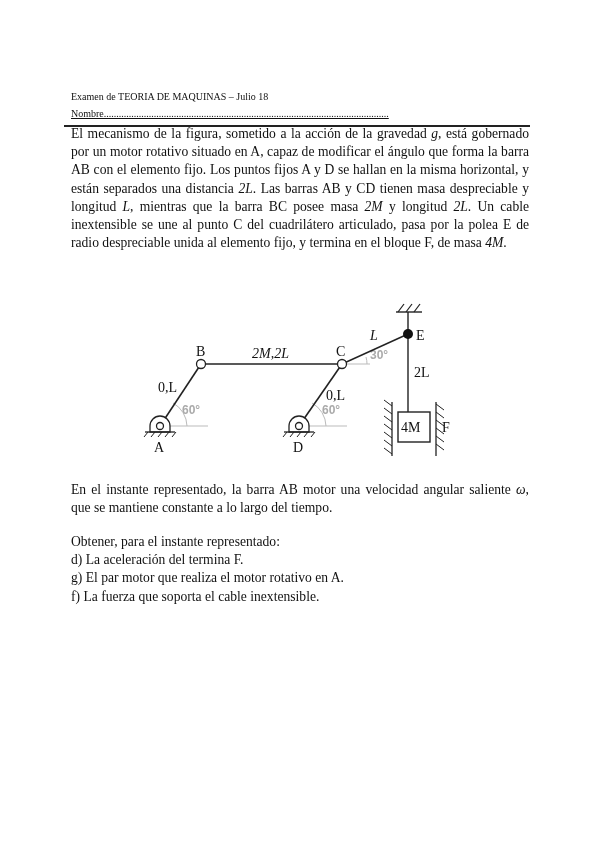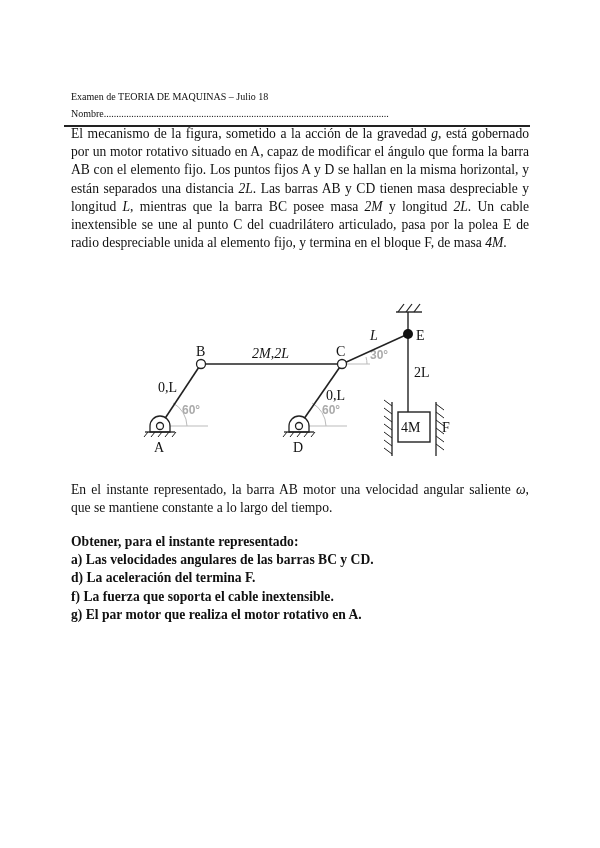--- a/index.html
+++ b/index.html
@@ -13,21 +13,21 @@
   .list { position:absolute; left:71px; width:458px; font-size:13.6px; line-height:18.2px; text-align:justify; }
   .list div { margin:0; }
   svg { position:absolute; left:140px; top:300px; }
   .lbl { font-family:"Liberation Serif", serif; font-size:14px; fill:#111; }
   .ang { font-family:"Liberation Sans", sans-serif; font-size:12px; fill:#aaa; font-weight:bold; }
 </style>
 </head>
 <body>
 
 <div class="hdr" style="top:88px;">Examen de TEORIA DE MAQUINAS – Julio 18</div>
-<div class="hdr" style="top:105px;">Nombre..................................................................................................................</div>
+<div class="hdr" style="top:105px;text-decoration:underline;">Nombre..................................................................................................................</div>
 <div class="rule"></div>
 
 <div class="para" style="top:125px;">
   <span>El mecanismo de la figura, sometido a la acción de la gravedad </span><i>g</i><span>, está gobernado por un motor rotativo situado en A, capaz de modificar el ángulo que forma la barra AB con el elemento fijo. Los puntos fijos A y D se hallan en la misma horizontal, y están separados una distancia </span><i>2L</i><span>. Las barras AB y CD tienen masa despreciable y longitud </span><i>L</i><span>, mientras que la barra BC posee masa </span><i>2M</i><span> y longitud </span><i>2L</i><span>. Un cable inextensible se une al punto C del cuadrilátero articulado, pasa por la polea E de radio despreciable unida al elemento fijo, y termina en el bloque F, de masa </span><i>4M</i><span>.</span>
 </div>
 
 <svg width="320" height="165" viewBox="0 0 320 165">
 
   <line x1="20" y1="126" x2="68" y2="126" stroke="#bbb" stroke-width="1"></line>
   <line x1="159" y1="126" x2="207" y2="126" stroke="#bbb" stroke-width="1"></line>
@@ -116,19 +116,18 @@
   <text class="lbl" x="186" y="100">0,L</text>
   <text class="lbl" x="230" y="40" font-style="italic">L</text>
   <text class="lbl" x="274" y="77">2L</text>
   <text class="lbl" x="261" y="132">4M</text>
 </svg>
 
 <div class="para" style="top:481px;">
   <span>En el instante representado, la barra AB motor una velocidad angular saliente </span><i>ω</i><span>, que se mantiene constante a lo largo del tiempo.</span>
 </div>
 
-<div class="list" style="top:533px;font-weight:bold;">
+<div class="list" style="top:533px;">
   <div>Obtener, para el instante representado:</div>
-  <div>a) Las velocidades angulares de las barras BC y CD.</div>
   <div>d) La aceleración del termina F.</div>
+  <div>g) El par motor que realiza el motor rotativo en A.</div>
   <div>f) La fuerza que soporta el cable inextensible.</div>
-  <div>g) El par motor que realiza el motor rotativo en A.</div>
 </div>
 
 </body></html>

